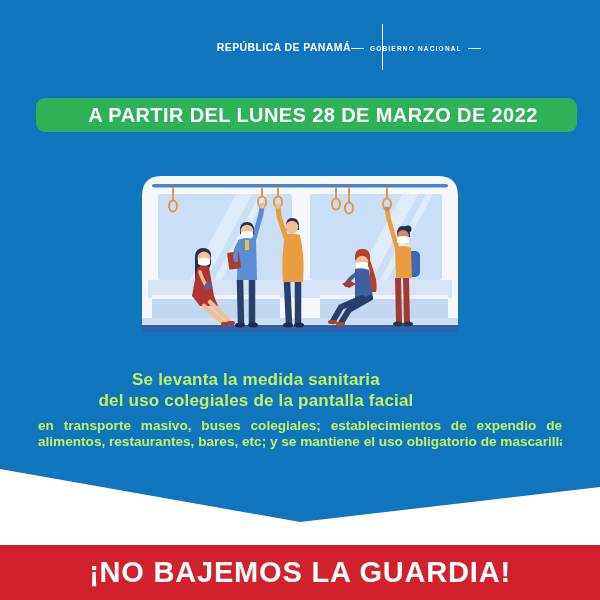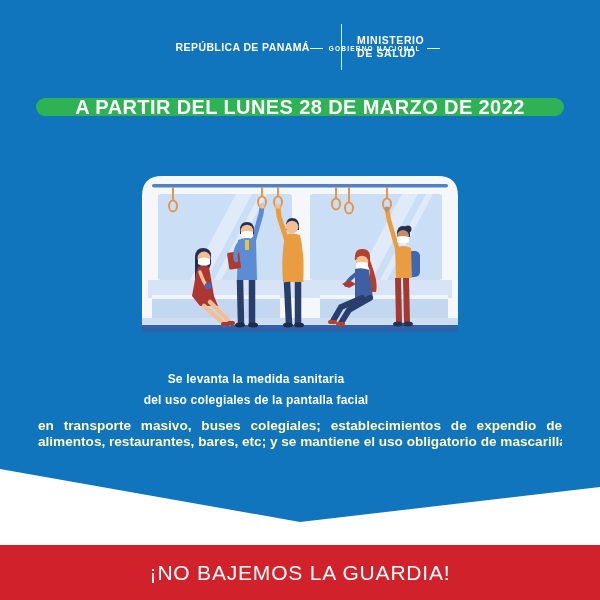--- a/index.html
+++ b/index.html
@@ -11,35 +11,35 @@
   .gov-left{display:flex;flex-direction:row;align-items:center;width:150px;}
   .flag{display:block;margin-bottom:5px;}
   .republic{font-size:10.5px;font-weight:bold;letter-spacing:.4px;white-space:nowrap;}
   .gob-row{display:flex;align-items:center;gap:6px;margin-top:3px;}
   .gob-dash{width:13px;height:1px;background:#fff;opacity:.9;}
   .gobierno{font-size:6.5px;font-weight:bold;letter-spacing:1.2px;white-space:nowrap;}
   .gov-divider{width:1.5px;height:46px;background:#fff;opacity:.95;}
   .ministry{display:flex;flex-direction:column;justify-content:center;font-size:10.5px;font-weight:bold;letter-spacing:.6px;line-height:13px;}
 
   
-  .date-banner{position:absolute;top:98px;left:36px;width:528px;height:18px;background:#2FB156;border-radius:9px;display:flex;align-items:center;justify-content:center;}
+  .date-banner{position:absolute;top:98px;left:36px;width:528px;height:34px;background:#2FB156;border-radius:9px;display:flex;align-items:center;justify-content:center;padding-left:13px;}
   .date-banner span{color:#fff;font-weight:bold;font-size:20px;letter-spacing:.4px;white-space:nowrap;}
 
   
   .metro-illo{position:absolute;top:172px;left:140px;}
 
   
-  .heading{position:absolute;top:369px;left:0;width:512px;text-align:center;color:#ffffff;font-weight:bold;font-size:12px;line-height:21px;letter-spacing:.2px;}
-  .body-text{position:absolute;top:418px;left:38px;width:524px;color:#fef9c3;font-size:13.6px;font-weight:bold;}
+  .heading{position:absolute;top:369px;left:0;width:512px;text-align:center;color:#bef264;font-weight:bold;font-size:17px;line-height:21px;letter-spacing:.2px;}
+  .body-text{position:absolute;top:418px;left:38px;width:524px;color:#bef264;font-size:13.6px;font-weight:bold;}
   .body-line{white-space:nowrap;text-align:justify;text-align-last:justify;line-height:16px;overflow:hidden;}
 
   
   .chevron{position:absolute;left:0;top:460px;display:block;}
   .slogan-bar{position:absolute;left:0;bottom:0;width:600px;height:55px;background:#D1222B;display:flex;align-items:center;justify-content:center;}
-  .slogan-bar span{color:#fff;font-weight:normal;font-size:21px;letter-spacing:.8px;white-space:nowrap;}
+  .slogan-bar span{color:#fff;font-weight:bold;font-size:29px;letter-spacing:.8px;white-space:nowrap;}
 </style>
 </head>
 <body>
 
 <div class="poster">
 
   <div class="gov-header">
     <div class="gov-left">
       <svg class="flag" width="24" height="16" viewBox="0 0 24 16">
         <rect x="0" y="0" width="12" height="8" fill="#ffffff"></rect>
@@ -50,24 +50,20 @@
         <polygon transform="translate(18,12.3)" fill="#D21F2B" points="0,-2.9 0.85,-0.9 2.85,-0.9 1.25,0.45 1.8,2.4 0,1.2 -1.8,2.4 -1.25,0.45 -2.85,-0.9 -0.85,-0.9"></polygon>
       </svg>
       <div class="republic">REPÚBLICA DE PANAMÁ</div>
       <div class="gob-row">
         <span class="gob-dash"></span>
         <span class="gobierno">GOBIERNO NACIONAL</span>
         <span class="gob-dash"></span>
       </div>
     </div>
     <div class="gov-divider"></div>
-    <div class="ministry">
-      <span>MINISTERIO</span>
-      <span>DE SALUD</span>
-    </div>
   </div>
 
   <div class="date-banner">
     <span>A PARTIR DEL LUNES 28 DE MARZO DE 2022</span>
   </div>
 
   <svg class="metro-illo" width="320" height="160" viewBox="0 0 320 160">
 
     <path d="M2,24 Q2,4 22,4 L298,4 Q318,4 318,24 L318,160 L2,160 Z" fill="#F5F7FB"></path>
 

